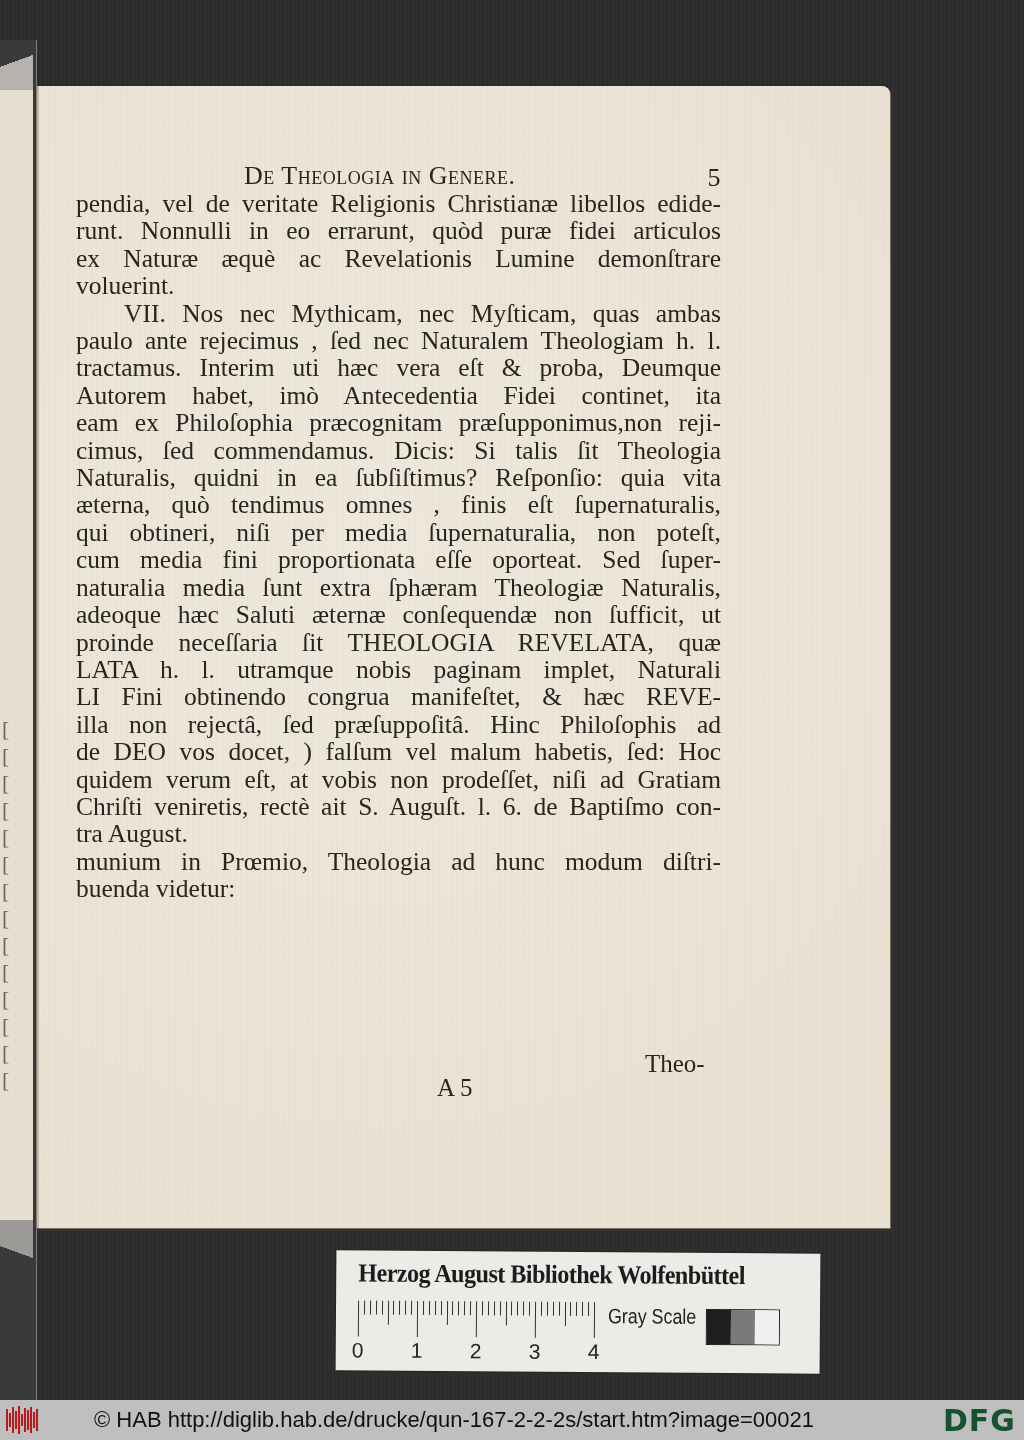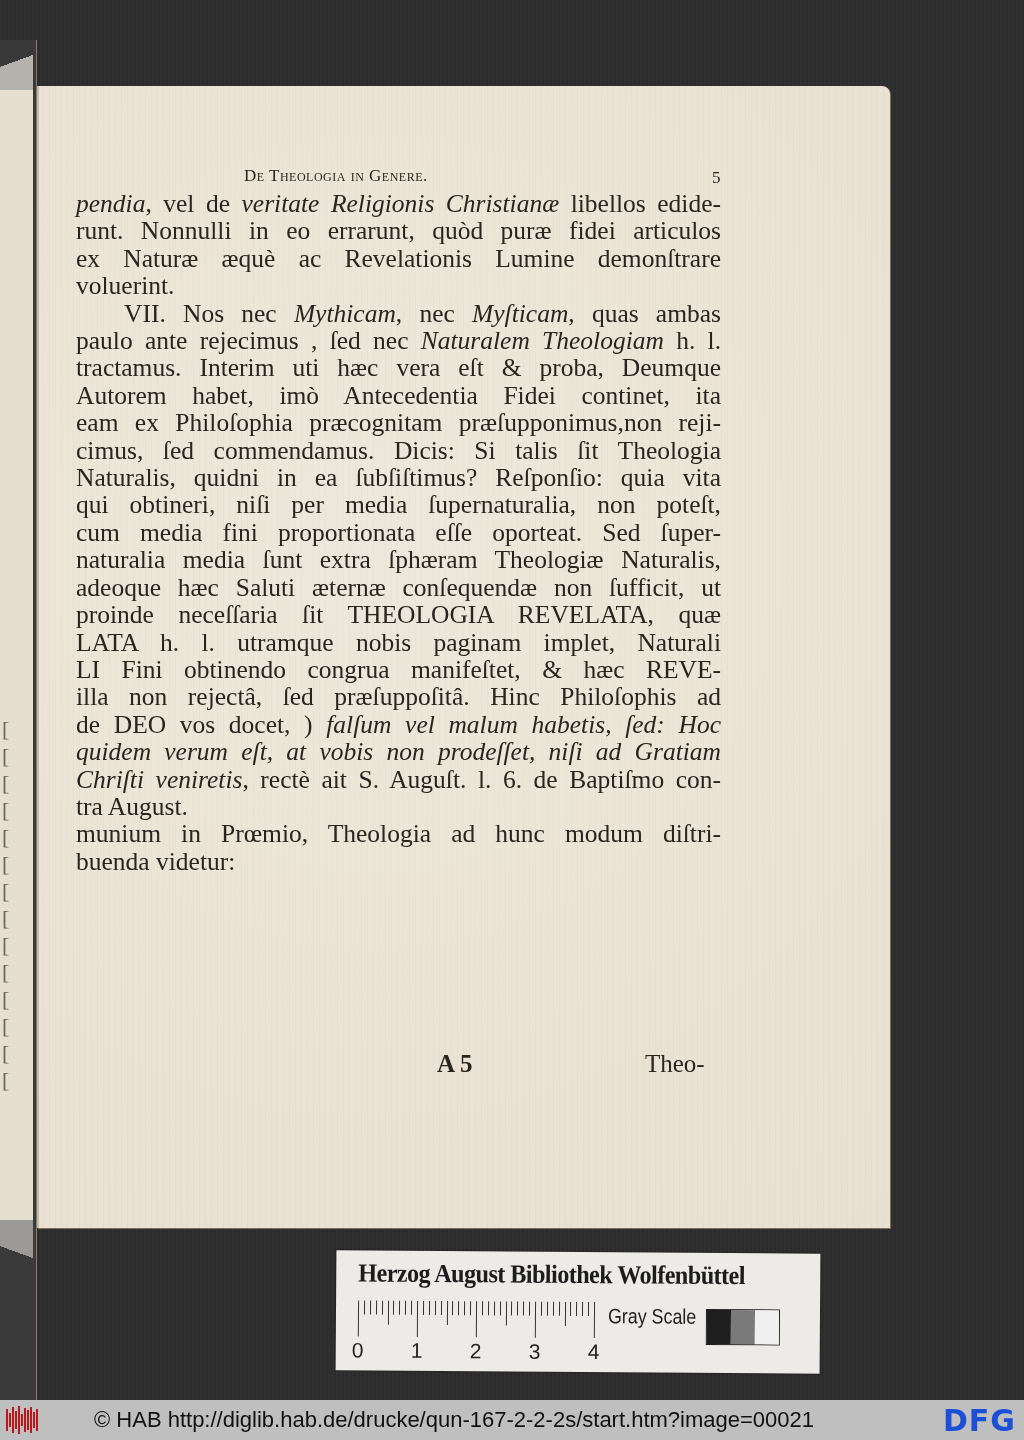--- a/index.html
+++ b/index.html
@@ -71,21 +71,21 @@
       left: 76px;
       top: 160px;
       width: 645px;
       color: #2a241e;
       font-size: 25.5px;
       line-height: 27.4px;
     }
     .running-head {
       position: relative;
       height: 30px;
-      font-size: 17px;
+      font-size: 26px;
       letter-spacing: 0.5px;
     }
     .running-head .title {
       position: absolute;
       left: 168px;
       top: 2px;
       font-variant: small-caps;
     }
     .running-head .folio {
       position: absolute;
@@ -97,33 +97,34 @@
       text-align: justify;
       text-align-last: justify;
       display: block;
     }
     .line.last {
       text-align-last: left;
     }
     .line.indent {
       padding-left: 48px;
     }
-    .it { font-style: italic; }
+    .it { }
     .signature-line {
       position: absolute;
       left: 437px;
       top: 1050px;
       width: 290px;
       color: #2a241e;
       font-size: 25px;
     }
     .signature-line .sig {
       position: absolute;
       left: 0;
-      font-weight: bold;
+      font-weight: normal;
+      margin-top: 24px;
     }
     .signature-line .catch {
       position: absolute;
       left: 208px;
     }
     .hab-card {
       position: absolute;
       left: 336px;
       top: 1252px;
       width: 484px;
@@ -225,21 +226,21 @@
       color: #111;
       white-space: nowrap;
     }
     .footer .dfg {
       position: absolute;
       right: 8px;
       top: 3px;
       font-family: "DejaVu Sans", sans-serif;
       font-weight: bold;
       font-size: 30px;
-      color: #1d4ed8;
+      color: #14532d;
       letter-spacing: 1px;
     }
   </style>
 </head>
 <body>
 
 <div class="backdrop"></div>
 <div class="left-page-shadow"></div>
 <div class="left-page">
   <div class="margin-marks" id="margin-marks">
@@ -274,20 +275,21 @@
       <div class="line"><span>runt.   Nonnulli in eo errarunt, quòd puræ fidei articulos</span></div>
       <div class="line"><span>ex Naturæ æquè ac Revelationis Lumine demonſtrare</span></div>
       <div class="line last"><span>voluerint.</span></div>
       <div class="line indent"><span>VII.   Nos nec </span><span class="it">Mythicam</span><span>, nec </span><span class="it">Myſticam</span><span>, quas ambas</span></div>
       <div class="line"><span>paulo ante rejecimus , ſed nec </span><span class="it">Naturalem Theologiam</span><span> h. l.</span></div>
       <div class="line"><span>tractamus.   Interim uti hæc vera eſt &amp; proba, Deumque</span></div>
       <div class="line"><span>Autorem habet, imò Antecedentia Fidei continet, ita</span></div>
       <div class="line"><span>eam ex Philoſophia præcognitam præſupponimus,non reji-</span></div>
       <div class="line"><span>cimus, ſed commendamus.   Dicis: Si talis ſit Theologia</span></div>
       <div class="line"><span>Naturalis, quidni in ea ſubſiſtimus?  Reſponſio: quia vita</span></div>
+      <div class="line"><span>æterna, quò tendimus omnes , finis eſt ſupernaturalis,</span></div>
       <div class="line"><span>qui obtineri, niſi per media ſupernaturalia, non poteſt,</span></div>
       <div class="line"><span>cum media fini proportionata eſſe oporteat.   Sed ſuper-</span></div>
       <div class="line"><span>naturalia media ſunt extra ſphæram Theologiæ Naturalis,</span></div>
       <div class="line"><span>adeoque hæc Saluti æternæ conſequendæ non ſufficit, ut</span></div>
       <div class="line"><span>proinde neceſſaria ſit THEOLOGIA REVELATA, quæ</span></div>
       <div class="line"><span>LATA h. l. utramque nobis paginam implet, Naturali</span></div>
       <div class="line"><span>LI Fini obtinendo congrua manifeſtet, &amp; hæc REVE-</span></div>
       <div class="line"><span>illa non rejectâ, ſed præſuppoſitâ.   Hinc Philoſophis ad</span></div>
       <div class="line"><span>de DEO vos docet, ) </span><span class="it">falſum vel malum habetis, ſed: Hoc</span></div>
       <div class="line"><span class="it">quidem verum eſt, at vobis non prodeſſet, niſi ad Gratiam</span></div>

